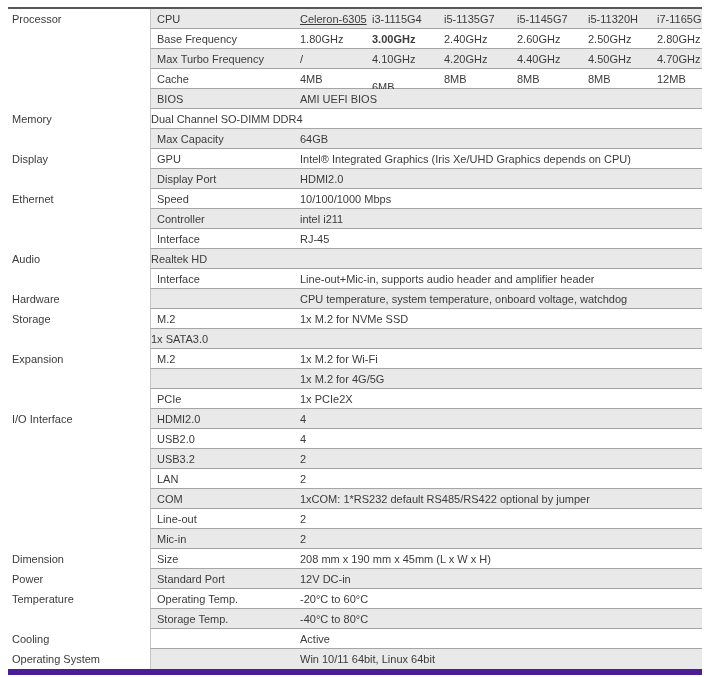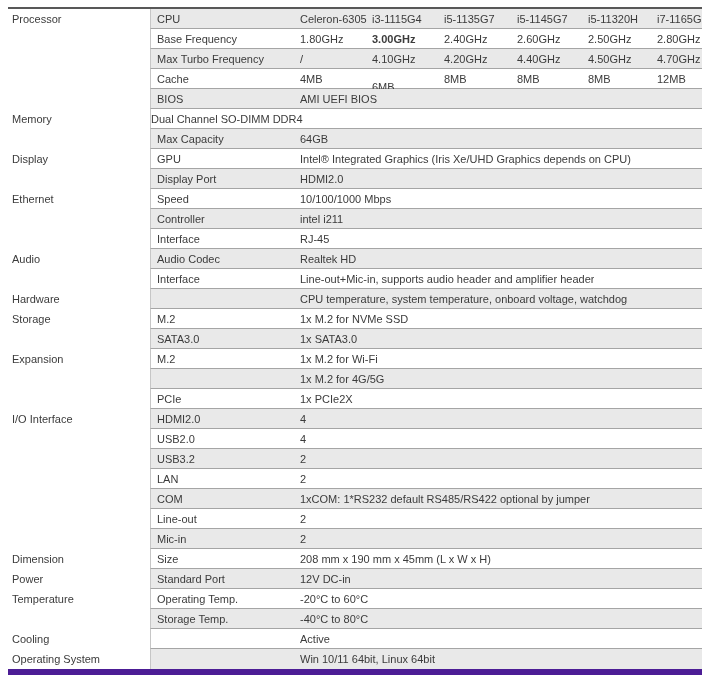--- a/index.html
+++ b/index.html
@@ -68,21 +68,21 @@
 </style>
 </head>
 <body>
 
 <div class="spec-table" id="table-root">
     <div class="row">
       <div class="cat">Processor</div>
       <div class="cells shaded">
         <div class="attr">CPU</div>
         <div class="vals">
-          <span class="val" style="width: 72px;">Celeron-6305</span>
+          <span class="val" style="width: 72px; text-decoration: underline;">Celeron-6305</span>
           <span class="val" style="width: 72px;">i3-1115G4</span>
           <span class="val" style="width: 73px;">i5-1135G7</span>
           <span class="val" style="width: 71px;">i5-1145G7</span>
           <span class="val" style="width: 69px;">i5-11320H</span>
           <span class="val" style="width: 45px;">i7-1165G7</span>
         </div>
       </div>
     </div>
     <div class="row">
       <div class="cat"></div>
@@ -193,21 +193,20 @@
       <div class="cells">
         <div class="attr">Interface</div>
         <div class="vals">
           <span class="val">RJ-45</span>
         </div>
       </div>
     </div>
     <div class="row">
       <div class="cat">Audio</div>
       <div class="cells shaded">
-        <div class="attr">Audio Codec</div>
         <div class="vals">
           <span class="val">Realtek HD</span>
         </div>
       </div>
     </div>
     <div class="row">
       <div class="cat"></div>
       <div class="cells">
         <div class="attr">Interface</div>
         <div class="vals">
@@ -229,21 +228,20 @@
       <div class="cells">
         <div class="attr">M.2</div>
         <div class="vals">
           <span class="val">1x M.2 for NVMe SSD</span>
         </div>
       </div>
     </div>
     <div class="row">
       <div class="cat"></div>
       <div class="cells shaded">
-        <div class="attr">SATA3.0</div>
         <div class="vals">
           <span class="val">1x SATA3.0</span>
         </div>
       </div>
     </div>
     <div class="row">
       <div class="cat">Expansion</div>
       <div class="cells">
         <div class="attr">M.2</div>
         <div class="vals">

